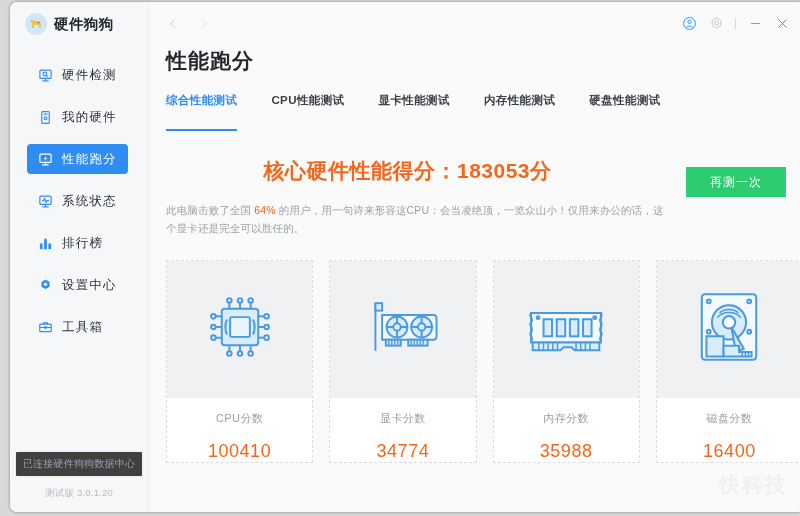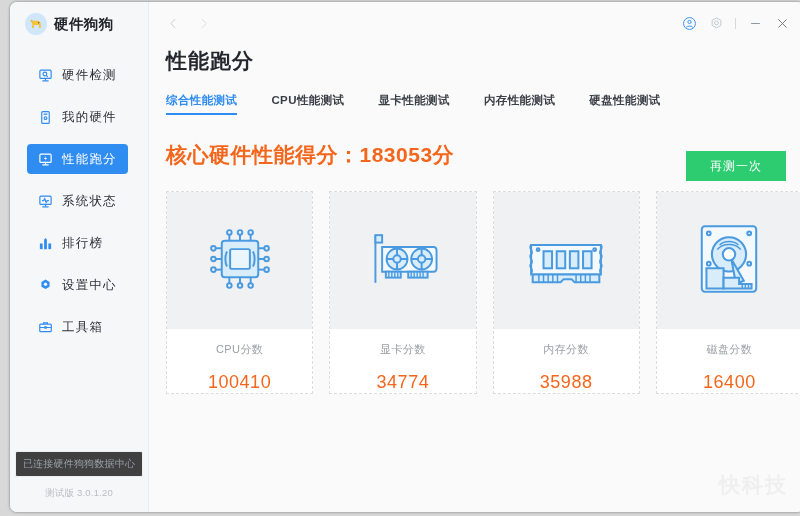--- a/index.html
+++ b/index.html
@@ -166,37 +166,37 @@
     display: flex;
     align-items: flex-end;
     margin-top: 18px;
     gap: 34px;
   }
   .tab {
     font-size: 11.5px;
     font-weight: bold;
     color: #3b4048;
     letter-spacing: 0.4px;
-    padding-bottom: 5px;
+    padding-bottom: 21px;
     cursor: pointer;
     white-space: nowrap;
     border-bottom: 2px solid transparent;
   }
   .tab.active {
     color: #2f8cf0;
     border-bottom-color: #2f8cf0;
   }
 
   .score-block {
     position: relative;
     margin-top: 26px;
     padding-right: 20px;
   }
   .score-headline {
-    text-align: left;
+    text-align: center;
     font-size: 21px;
     font-weight: bold;
     color: #f4661b;
     letter-spacing: 0.5px;
     padding-right: 135px;
   }
   .score-desc {
     margin-top: 16px;
     font-size: 10.5px;
     color: #9b9fa6;
@@ -431,20 +431,21 @@
       <div class="tabs">
         <div class="tab active">综合性能测试</div>
         <div class="tab">CPU性能测试</div>
         <div class="tab">显卡性能测试</div>
         <div class="tab">内存性能测试</div>
         <div class="tab">硬盘性能测试</div>
       </div>
 
       <div class="score-block">
         <div class="score-headline">核心硬件性能得分：183053分</div>
+        <div class="score-desc"><span>此电脑击败了全国 </span><span class="pct">64%</span><span> 的用户，用一句诗来形容这CPU：会当凌绝顶，一览众山小！仅用来办公的话，这个显卡还是完全可以胜任的。</span></div>
         <button class="retest-btn">再测一次</button>
       </div>
 
       <div class="cards">
 
         <div class="card">
           <div class="card-icon-area">
             <span>
               <svg width="76" height="76" viewBox="0 0 100 100" fill="none" stroke="#4a9ae0" stroke-width="2.6">
                 <rect x="26" y="26" width="48" height="48" rx="4" fill="#d8ecfa"></rect>

